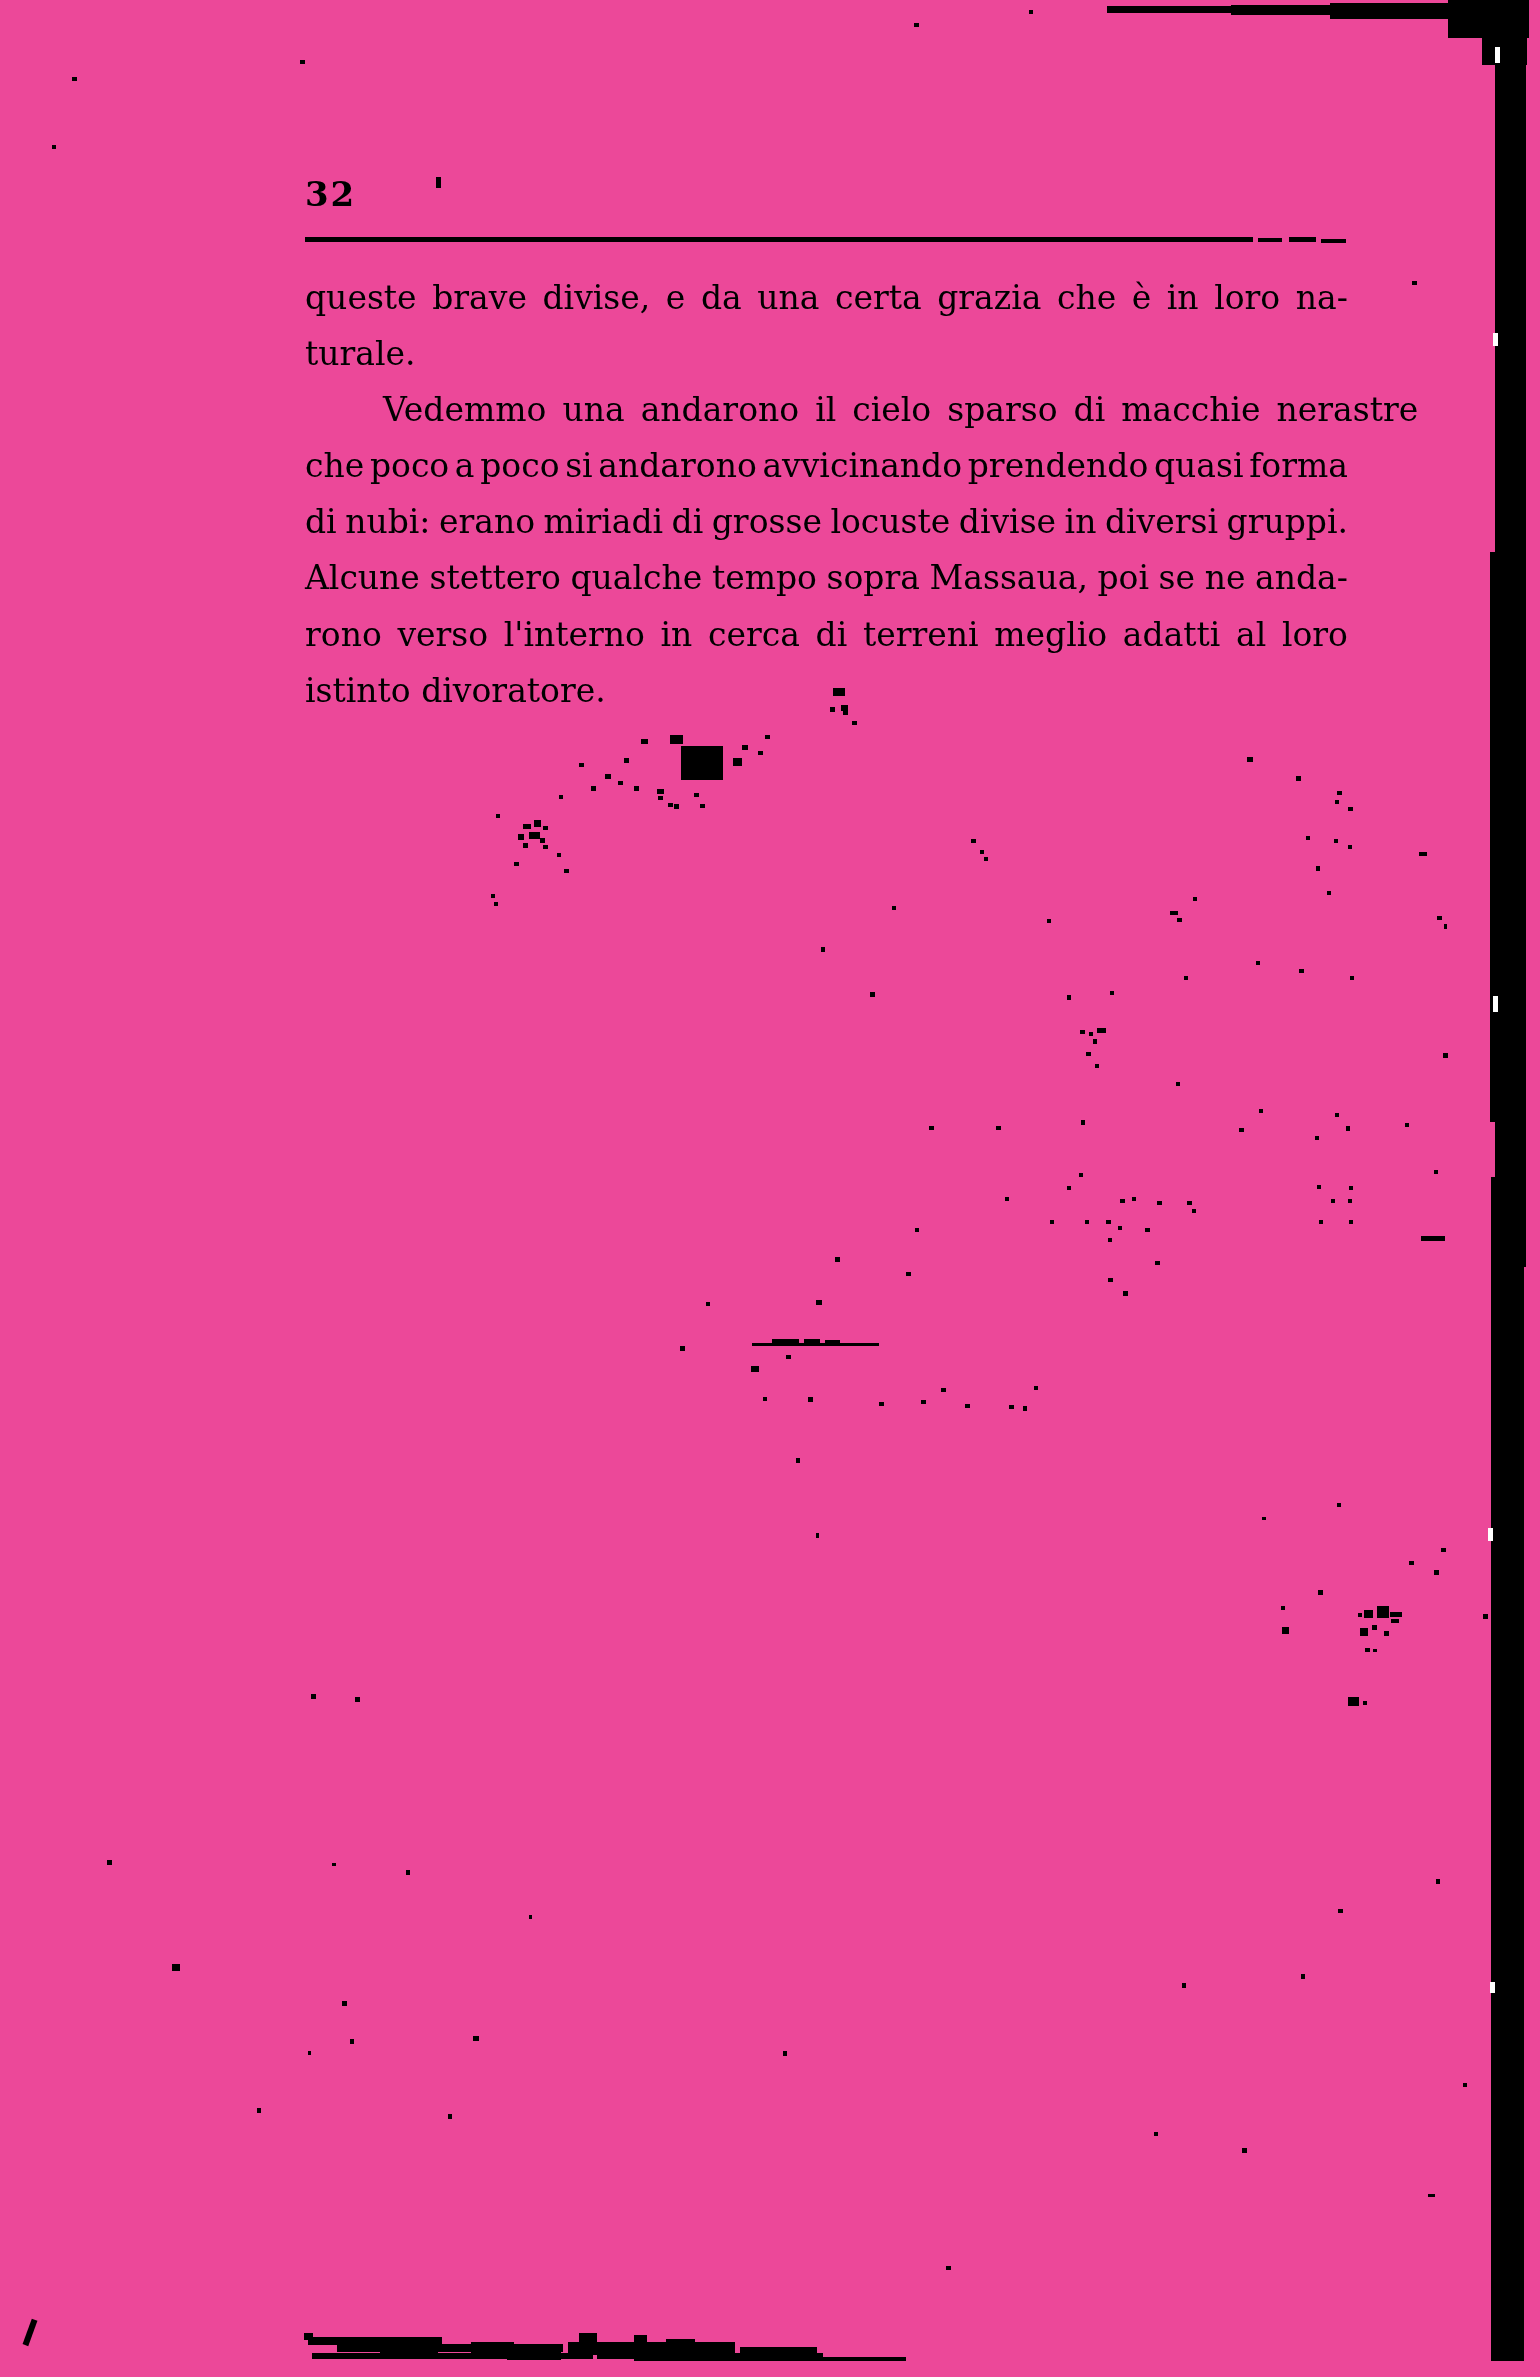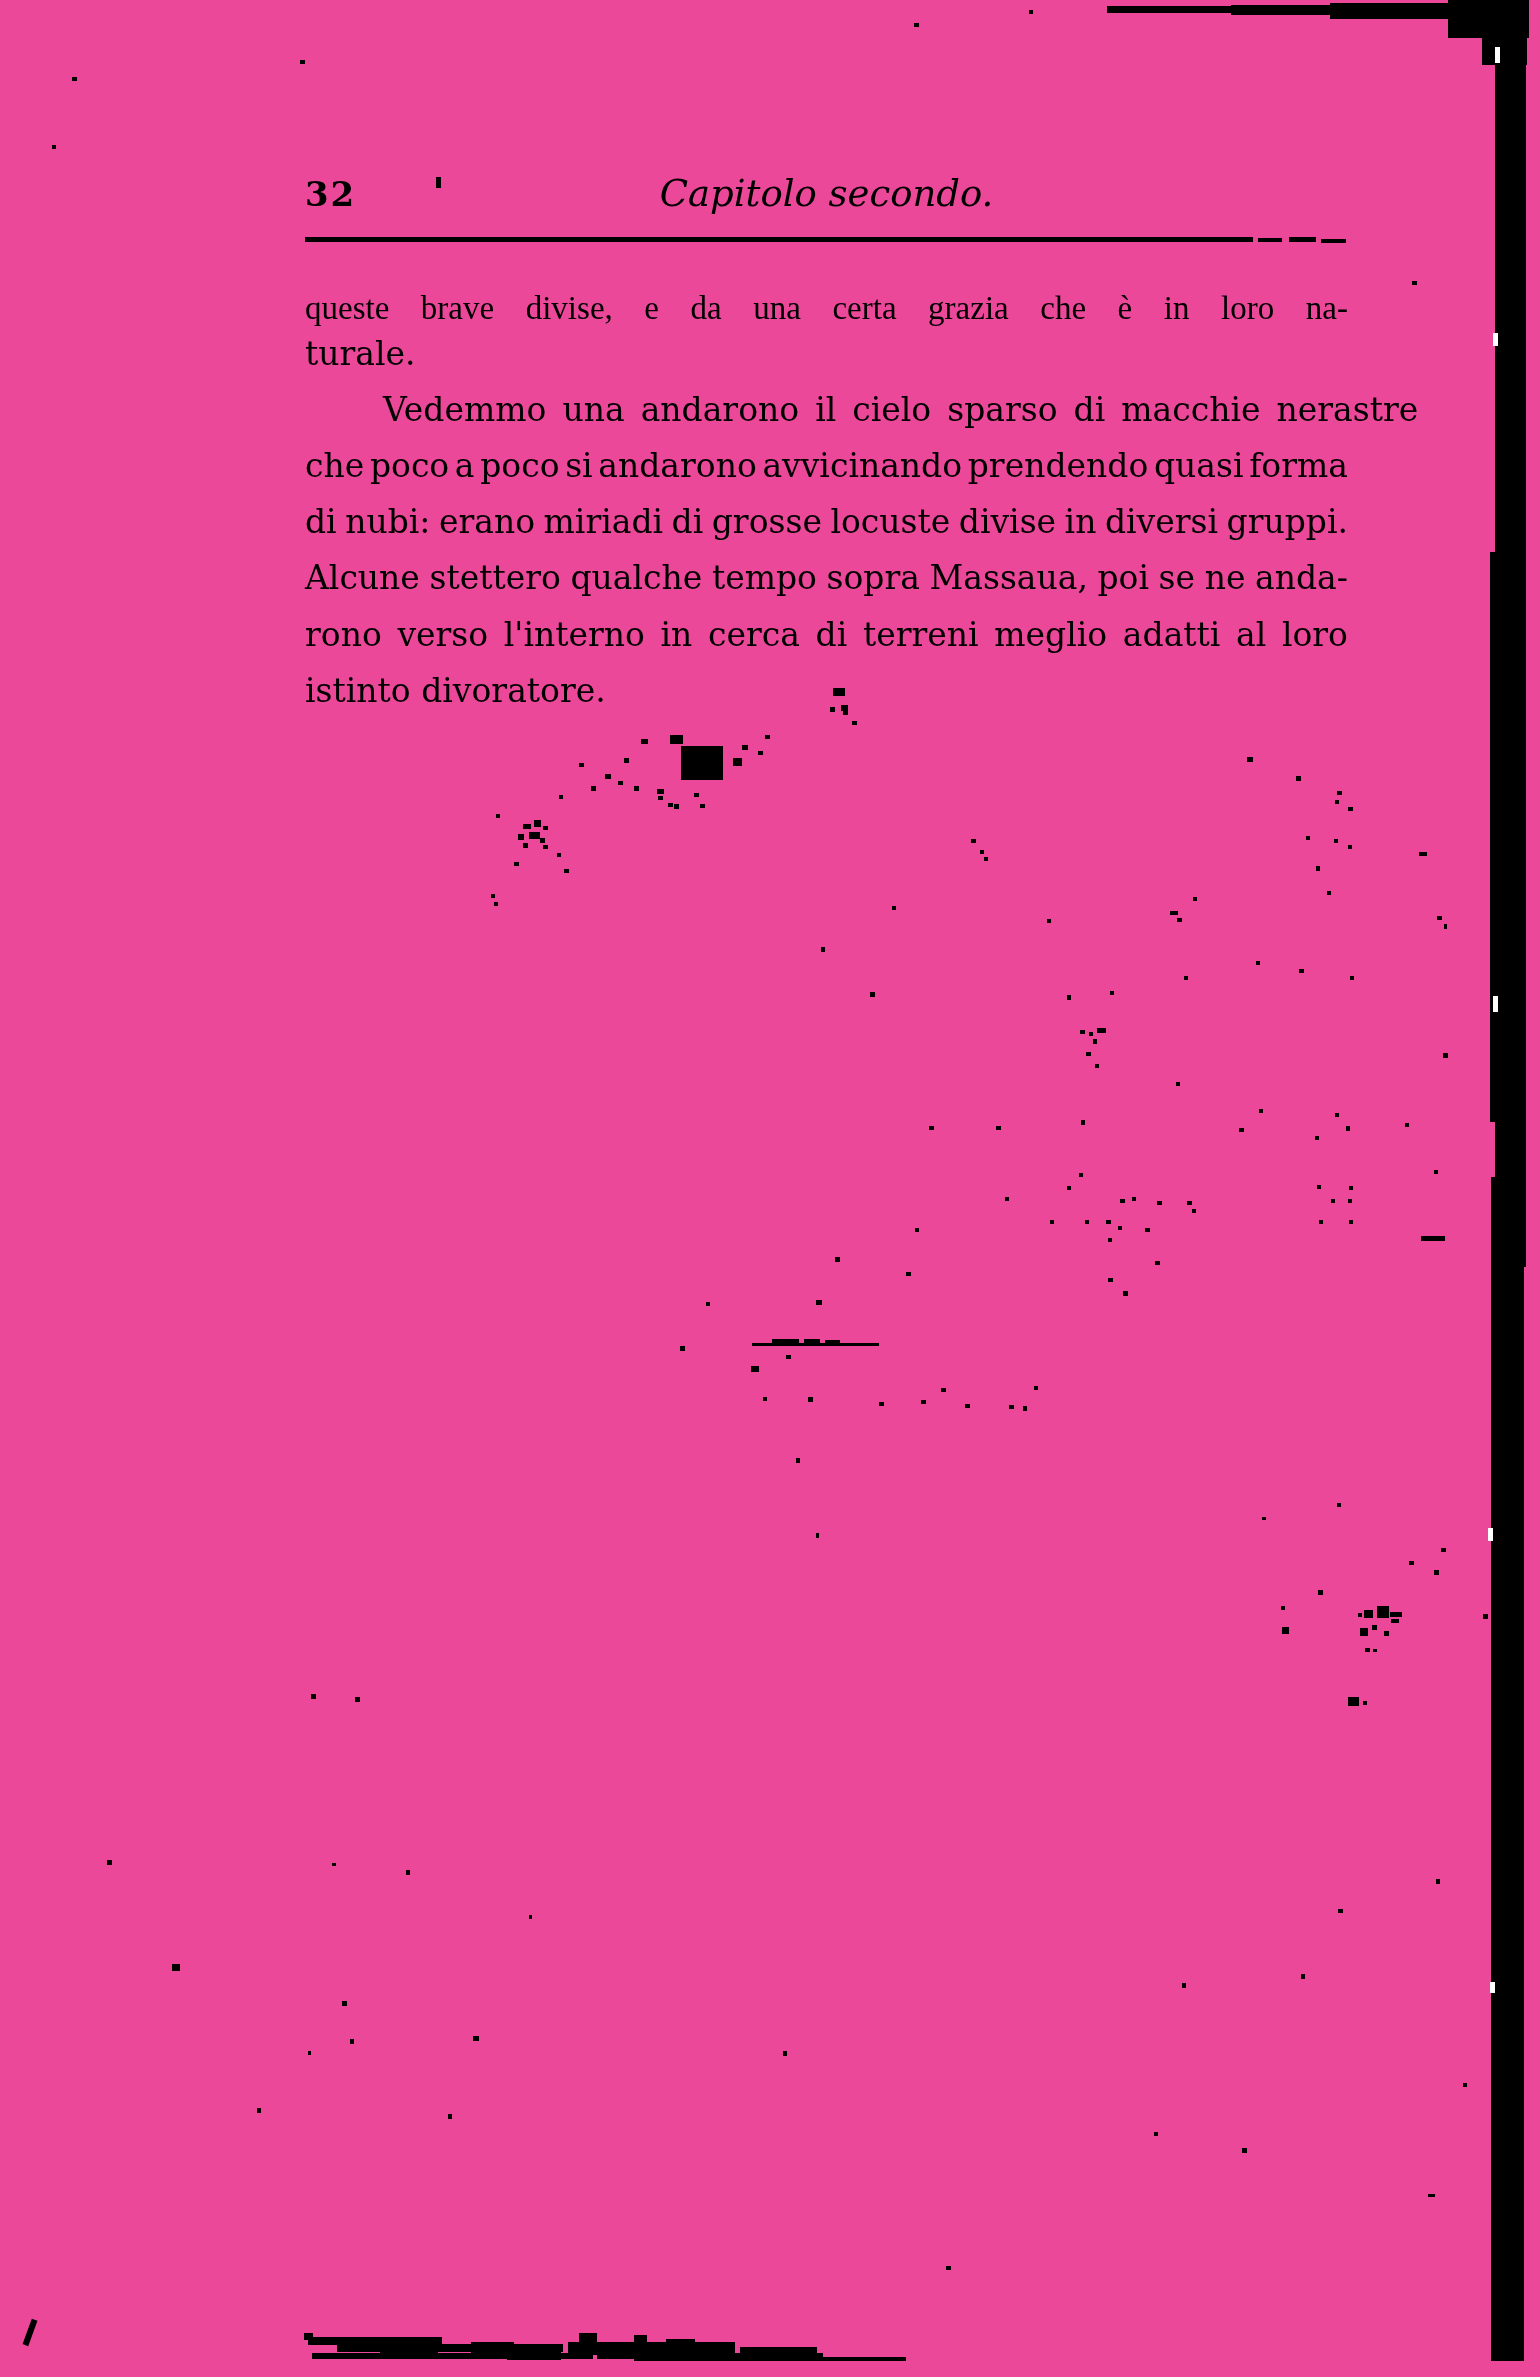--- a/index.html
+++ b/index.html
@@ -30,23 +30,22 @@
   .tline.just span{white-space:nowrap;}
   .ink{position:absolute;background:#000;}
   .paper{position:absolute;background:#fff;}
   .slash{position:absolute;background:#000;transform:rotate(20deg);}
 </style>
 </head>
 <body>
 
 <div class="page">
   <div class="pagenum">32</div>
-  <div class="header">Capitolo secondo.</div>
   <div id="textblock">
-      <div class="tline just" style="top: 287px; left: 305px; width: 1043px; font-family: Liberation Serif, serif;">
+      <div class="tline just" style="top: 277px; left: 305px; width: 1043px;">
         <span>queste</span>
         <span>brave</span>
         <span>divise,</span>
         <span>e</span>
         <span>da</span>
         <span>una</span>
         <span>certa</span>
         <span>grazia</span>
         <span>che</span>
         <span>è</span>

